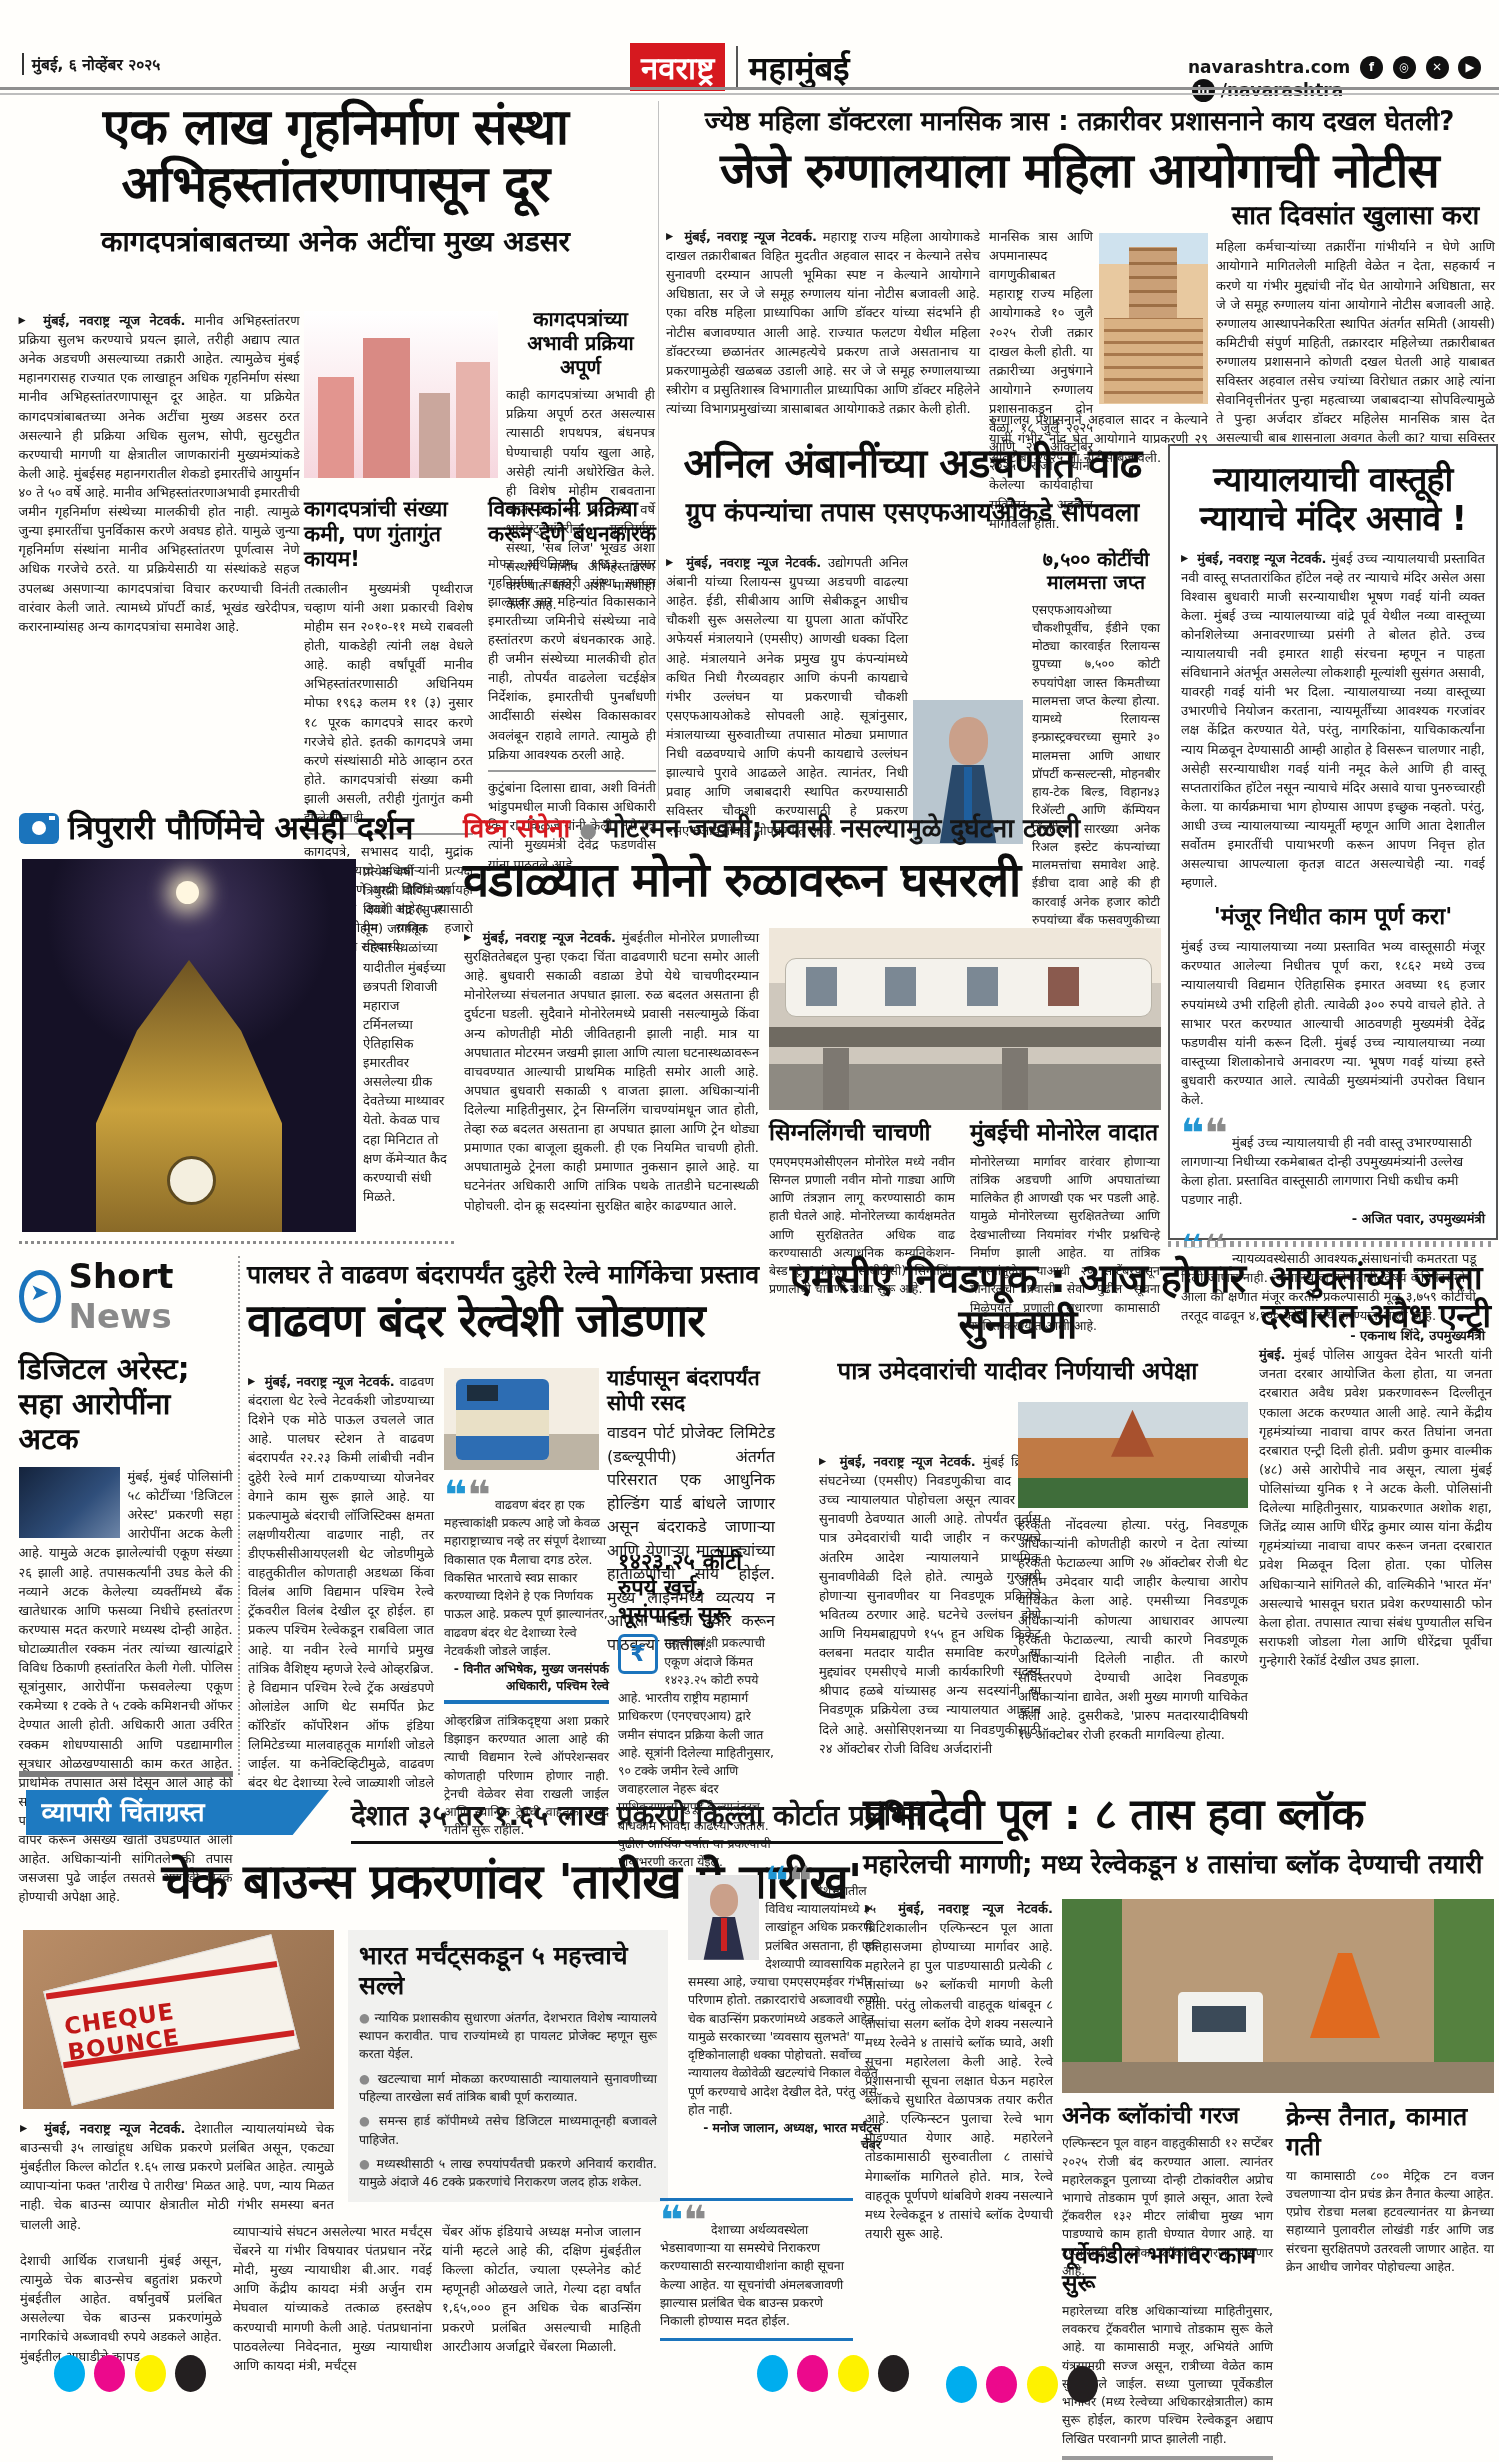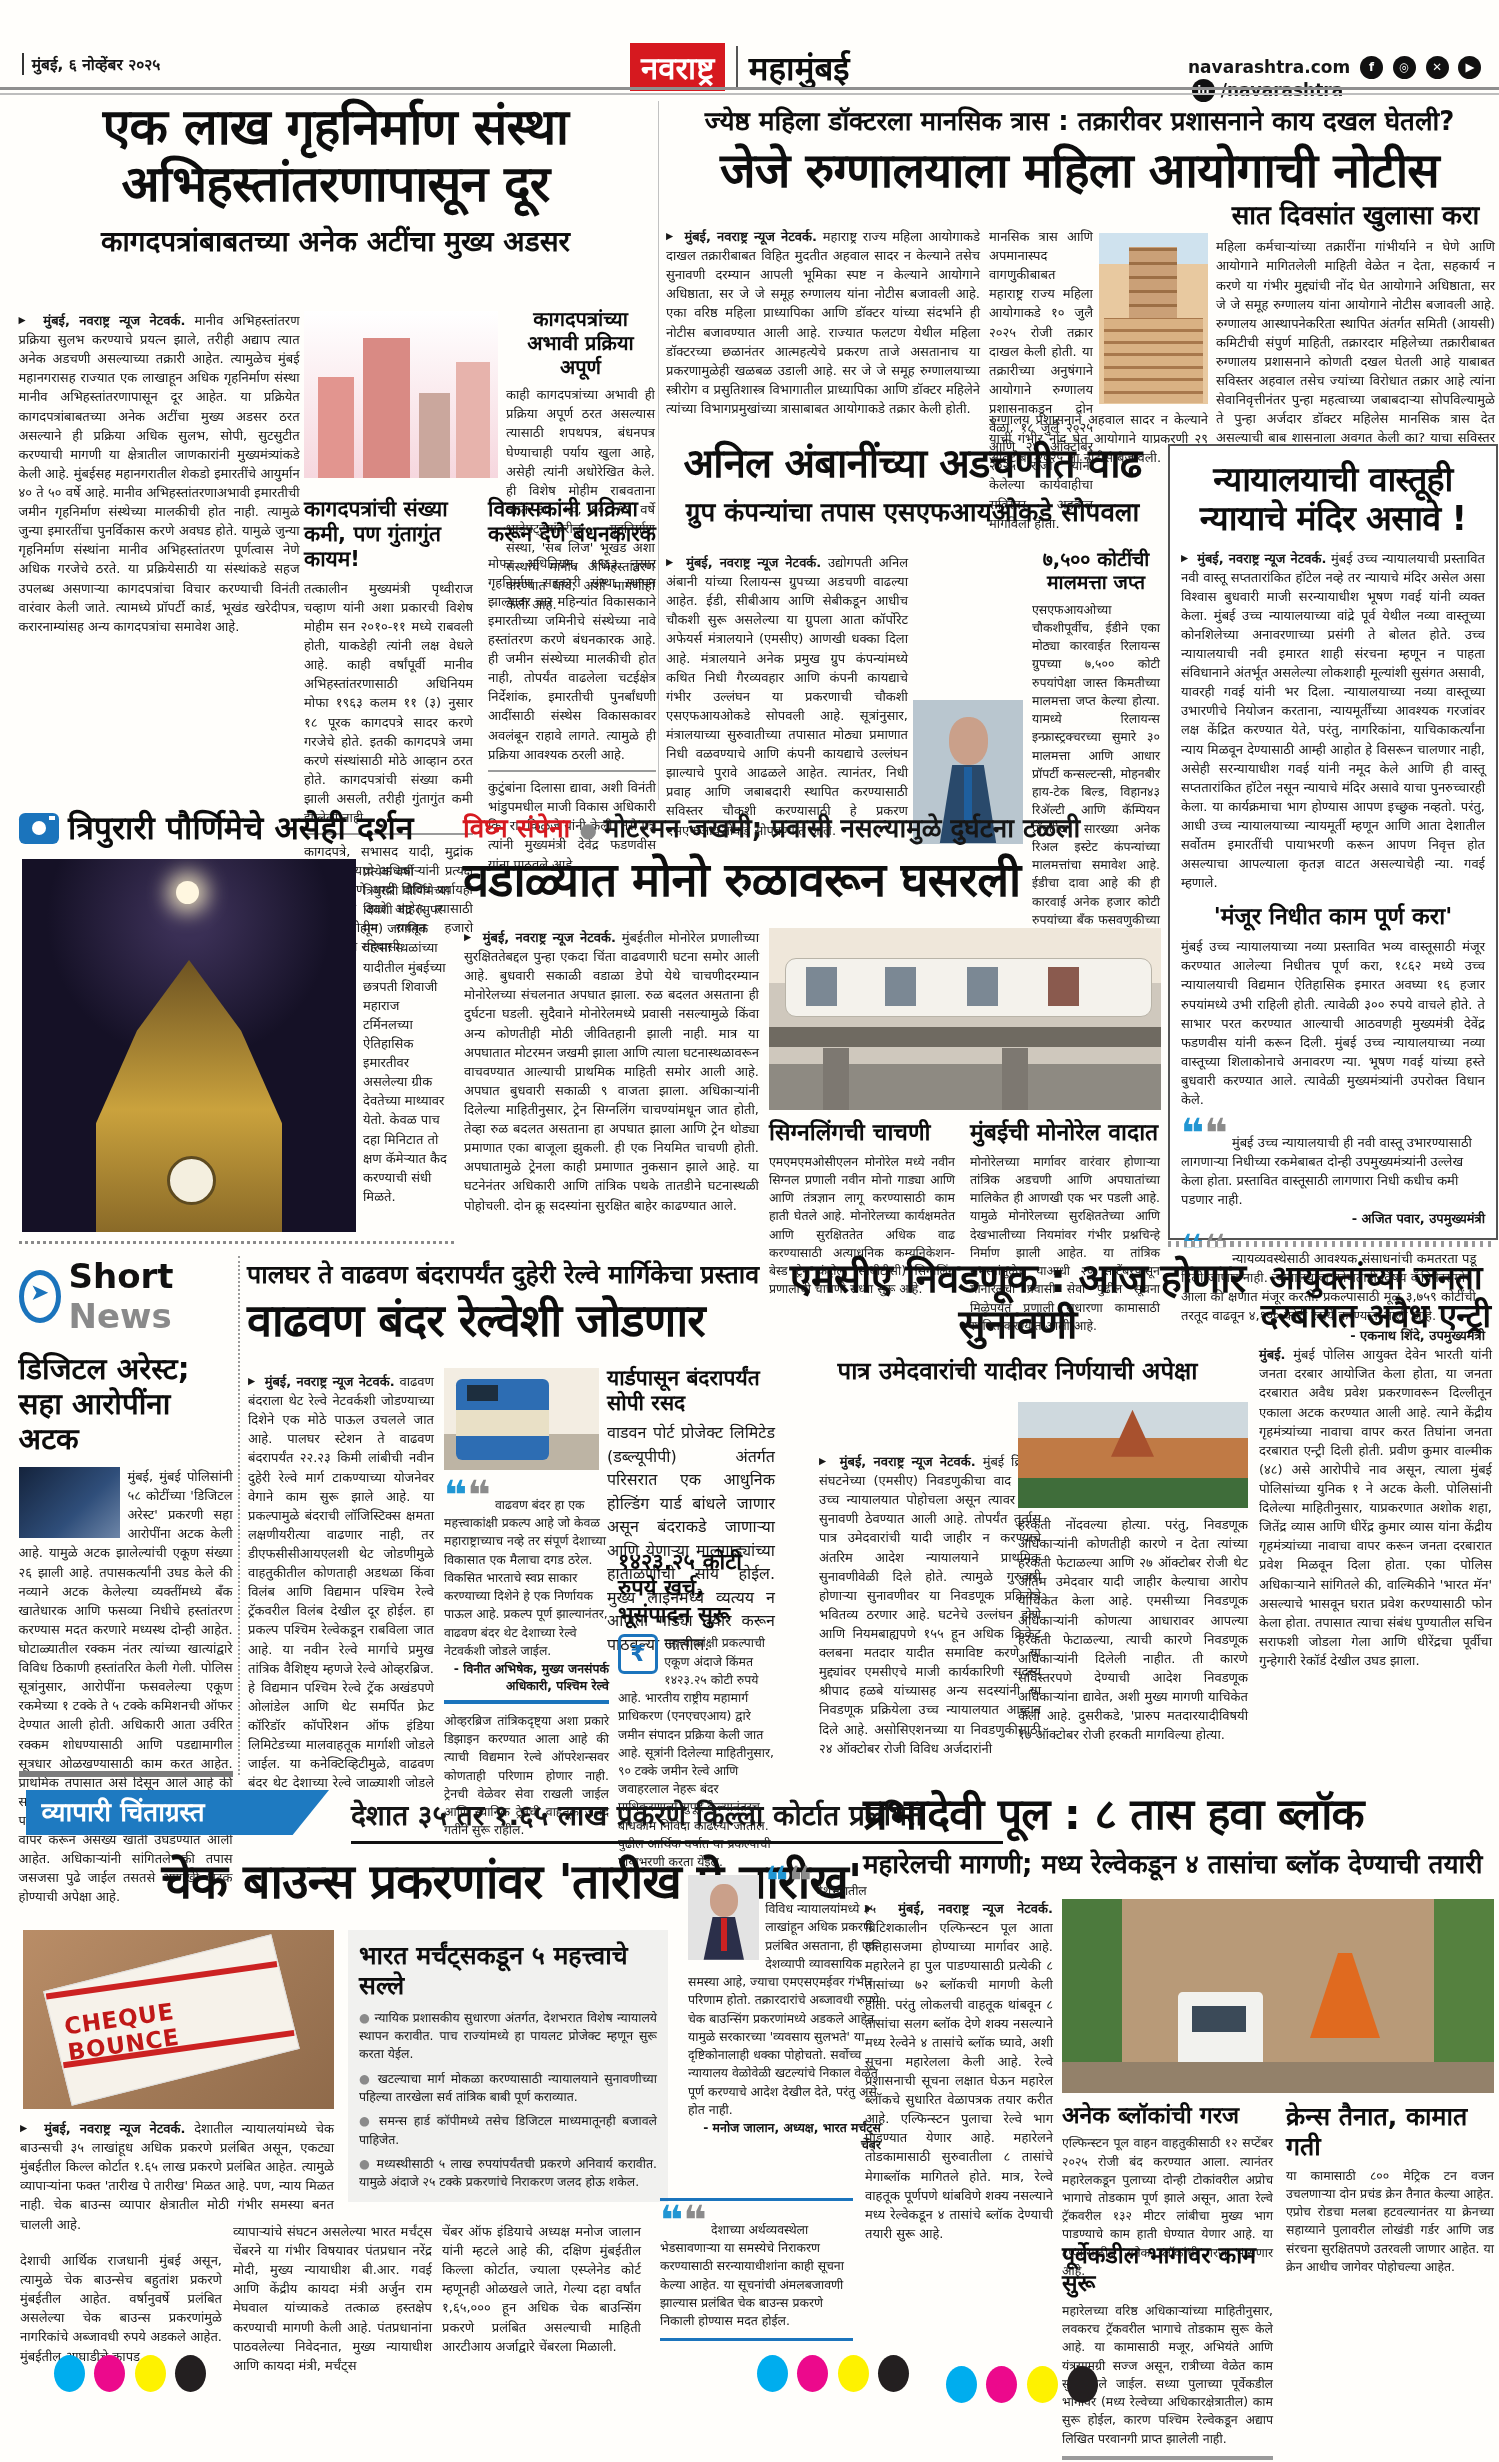--- a/index.html
+++ b/index.html
@@ -296,21 +296,21 @@
     <div class="bt" style="margin-top:7.8px;font-size:12.4px;">
       <span style="color:#8a8a8a;">● </span><span>न्यायिक प्रशासकीय सुधारणा अंतर्गत, देशभरात विशेष न्यायालये स्थापन करावीत. पाच राज्यांमध्ये हा पायलट प्रोजेक्ट म्हणून सुरू करता येईल.</span>
     </div>
     <div class="bt" style="margin-top:6.2px;font-size:12.4px;">
       <span style="color:#8a8a8a;">● </span><span>खटल्याचा मार्ग मोकळा करण्यासाठी न्यायालयाने सुनावणीच्या पहिल्या तारखेला सर्व तांत्रिक बाबी पूर्ण कराव्यात.</span>
     </div>
     <div class="bt" style="margin-top:6.2px;font-size:12.4px;">
       <span style="color:#8a8a8a;">● </span><span>समन्स हार्ड कॉपीमध्ये तसेच डिजिटल माध्यमातूनही बजावले पाहिजेत.</span>
     </div>
     <div class="bt" style="margin-top:6.2px;font-size:12.4px;">
-      <span style="color:#8a8a8a;">● </span><span>मध्यस्थीसाठी ५ लाख रुपयांपर्यंतची प्रकरणे अनिवार्य करावीत. यामुळे अंदाजे २५ टक्के प्रकरणांचे निराकरण जलद होऊ शकेल.</span>
+      <span style="color:#8a8a8a;">● </span><span>मध्यस्थीसाठी ५ लाख रुपयांपर्यंतची प्रकरणे अनिवार्य करावीत. यामुळे अंदाजे 46 टक्के प्रकरणांचे निराकरण जलद होऊ शकेल.</span>
     </div>
   </div>
   <div class="sec" style="left:660px;top:1870px;width:193px;margin-left:28px;">
     <span class="qm qblue">❝</span><span class="qm qgray">❝</span>
     <div class="photo" style="position:relative;float:left;width:71px;height:85px;margin:4.7px 6.2px 1.6px 0;background:#e3e3e3;">
       <div style="position:absolute;left:22px;top:9.3px;width:28px;height:33px;border-radius:46%;background:#caa08a;"></div>
       <div style="position:absolute;left:7.8px;top:42px;width:56px;height:43px;background:#2b2f4a;clip-path:polygon(14% 100%,30% 0,70% 0,86% 100%);"></div>
       <div style="position:absolute;left:33px;top:43px;width:6.2px;height:33px;background:#c22;"></div>
     </div>
     <span class="bt" style="font-size:12.4px;">देशभरातील विविध न्यायालयांमध्ये ३५ लाखांहून अधिक प्रकरणे प्रलंबित असताना, ही एक देशव्यापी व्यावसायिक समस्या आहे, ज्याचा एमएसएमईवर गंभीर परिणाम होतो. तक्रारदारांचे अब्जावधी रुपये चेक बाउन्सिंग प्रकरणांमध्ये अडकले आहेत. यामुळे सरकारच्या 'व्यवसाय सुलभते' या दृष्टिकोनालाही धक्का पोहोचतो. सर्वोच्च न्यायालय वेळोवेळी खटल्यांचे निकाल वेळेत पूर्ण करण्याचे आदेश देखील देते, परंतु असे होत नाही.</span>

